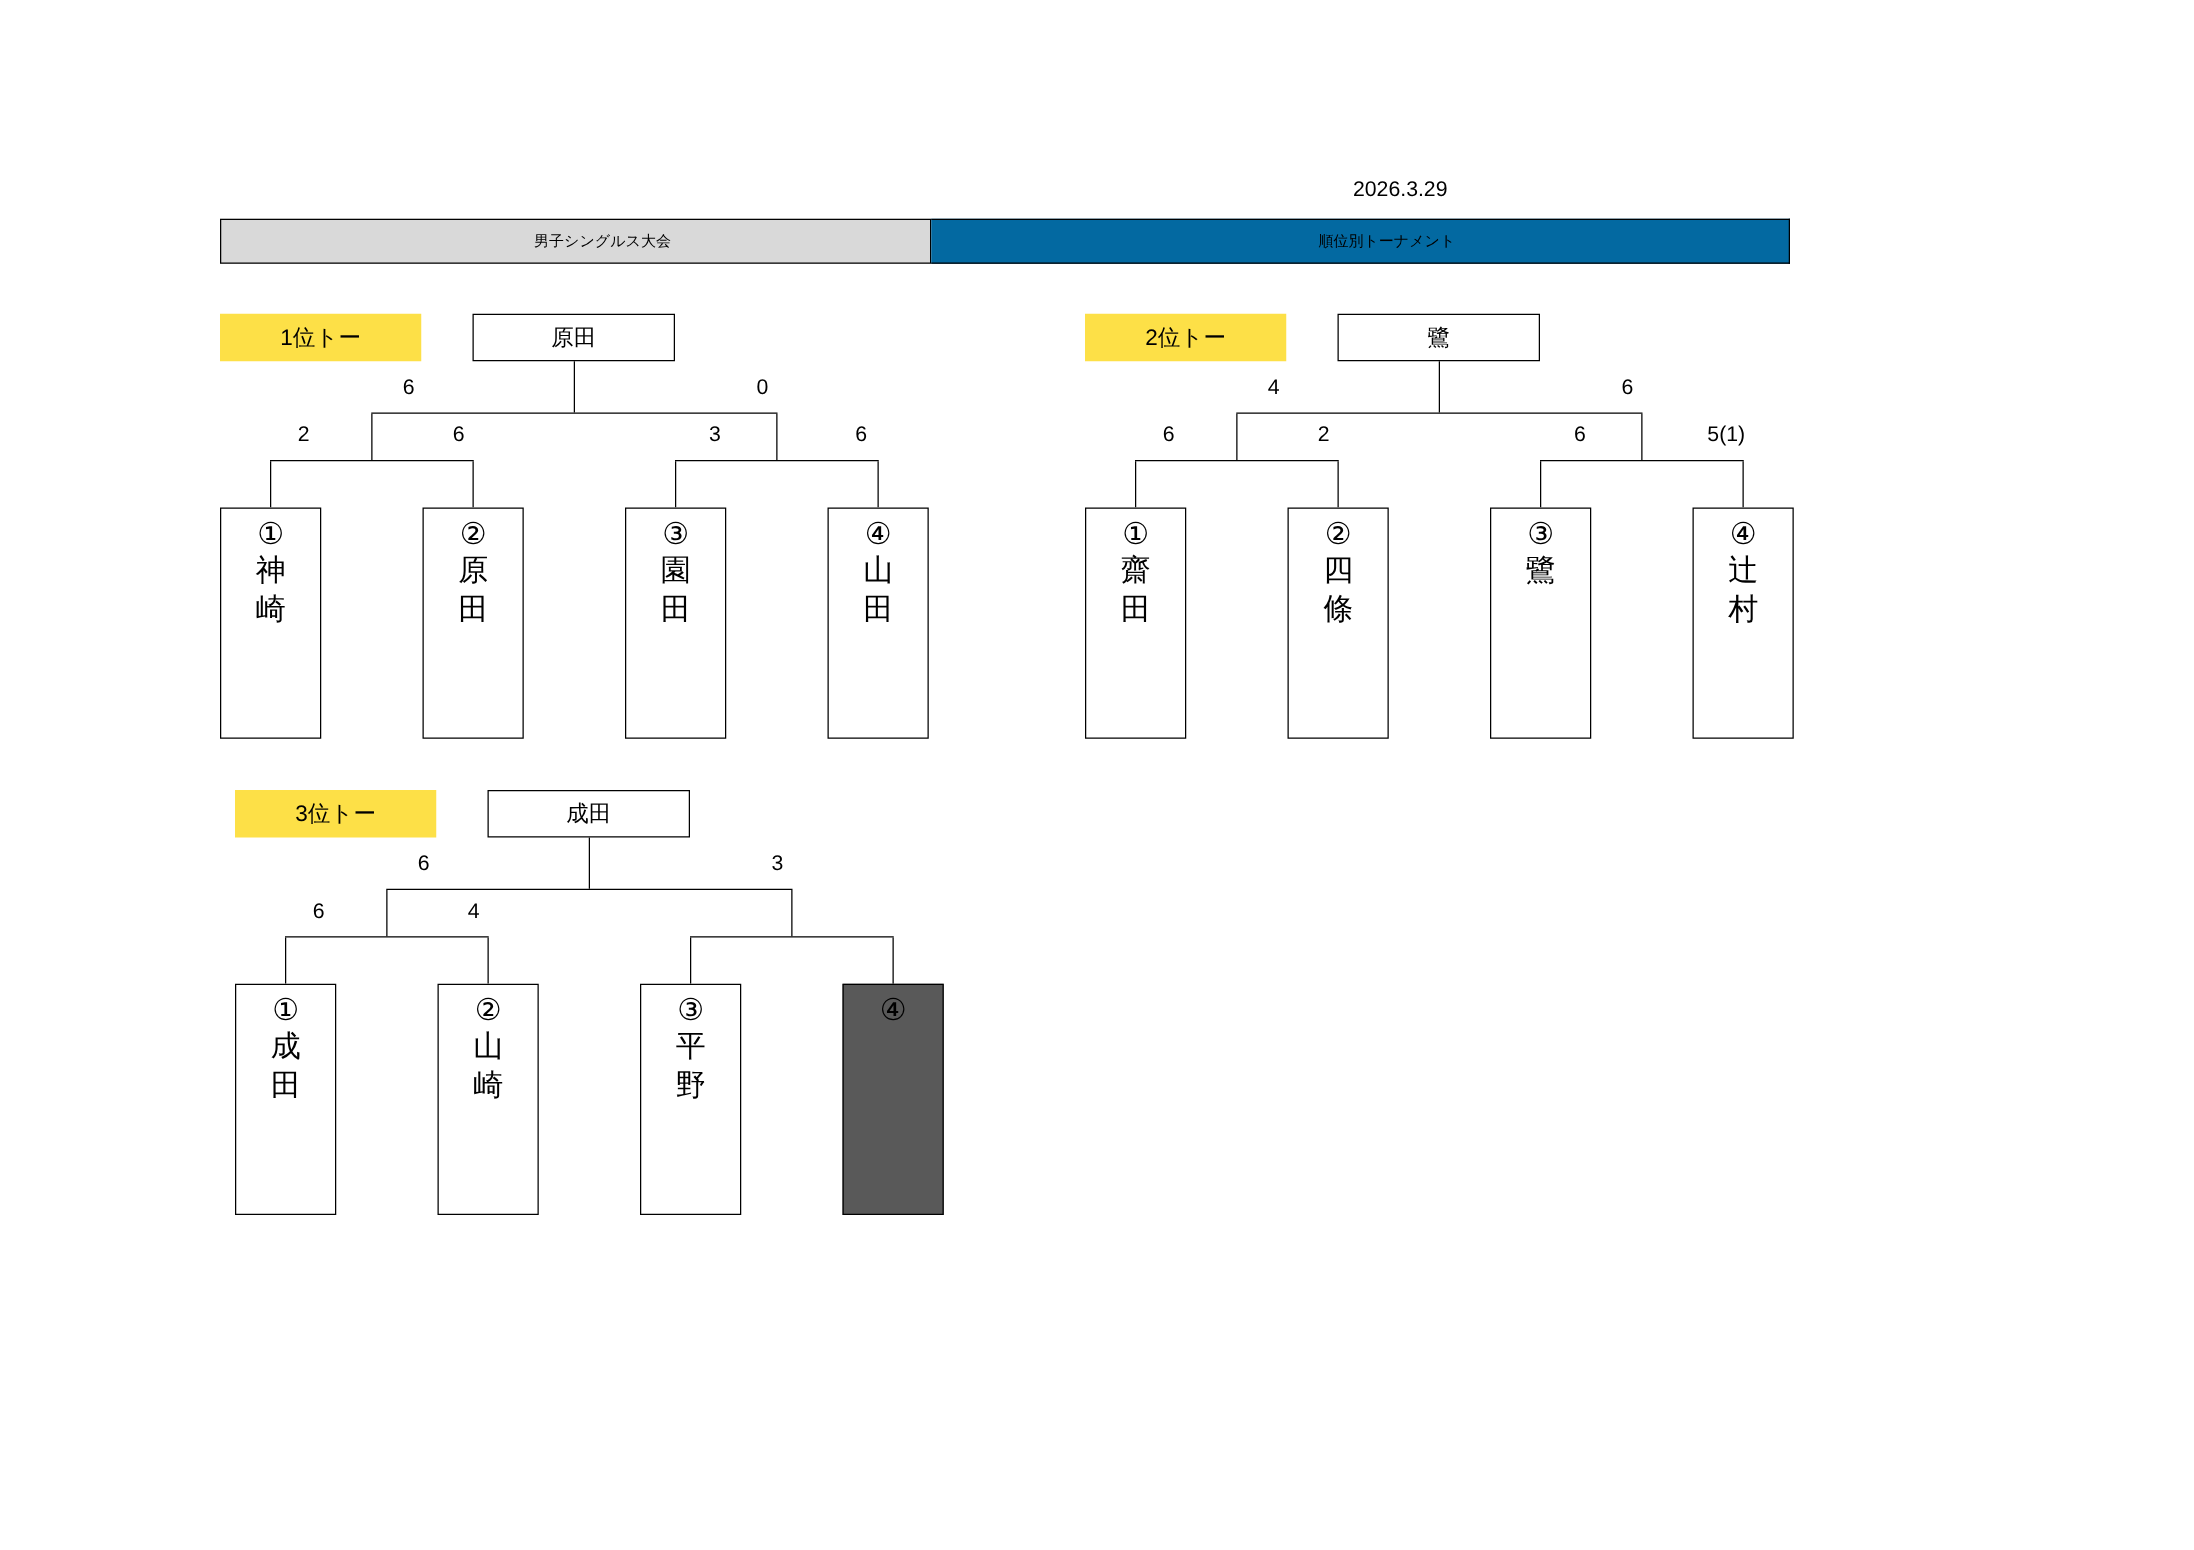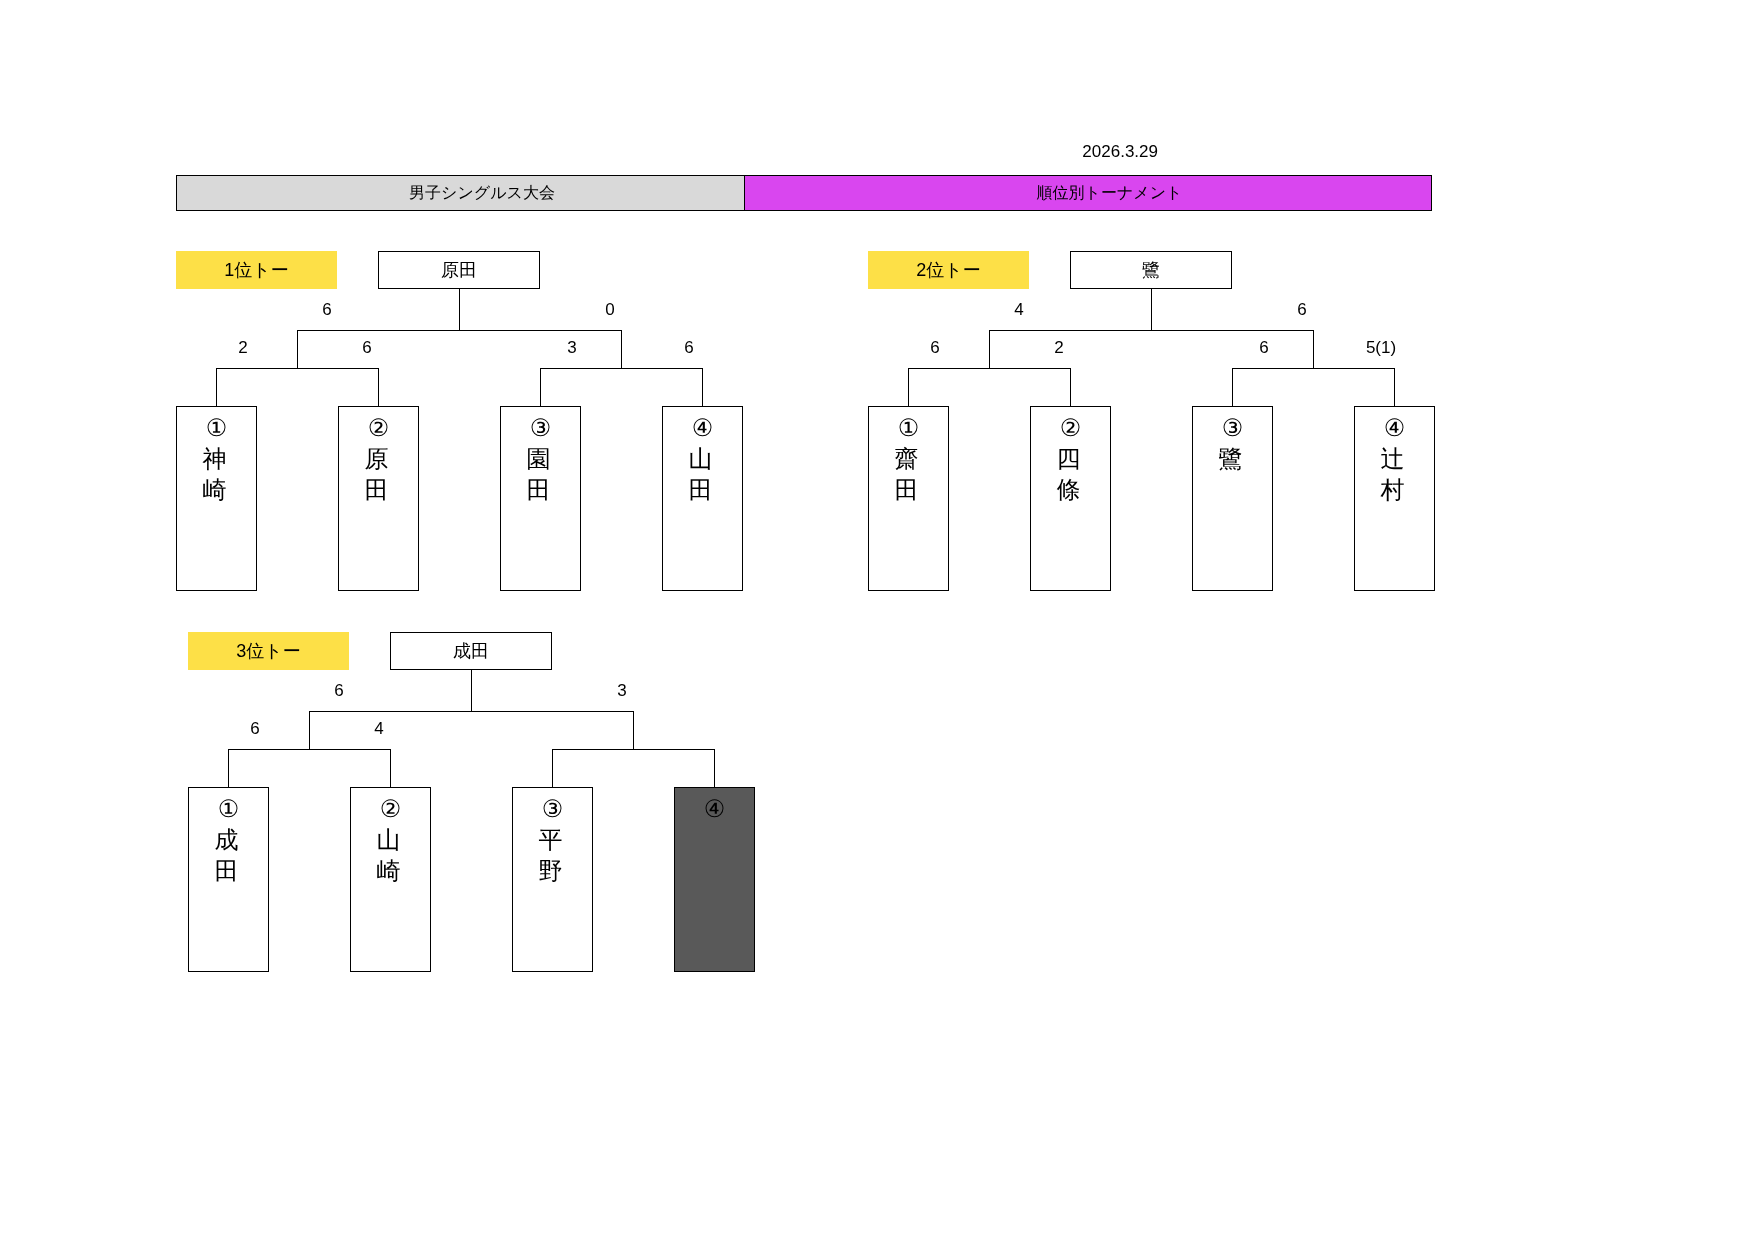--- a/index.html
+++ b/index.html
@@ -25,25 +25,25 @@
     top: 175px;
     width: 1256px;
     height: 36px;
     display: flex;
   }
   .header-cell {
     border: 1px solid #000000;
     display: flex;
     align-items: center;
     justify-content: center;
-    font-size: 16px;
+    font-size: 12px;
     padding-left: 43px;
   }
   .header-left { width: 569px; background: #d9d9d9; }
-  .header-right { flex: 1; background: #d946ef; border-left: none; }
+  .header-right { flex: 1; background: #0369a1; border-left: none; }
 
   .bracket { position: absolute; width: 567px; height: 341px; }
 
   .label-box {
     position: absolute; left: 0; top: 0;
     width: 161px; height: 38px;
     background: #fde047;
     display: flex; align-items: center; justify-content: center;
     font-size: 18px;
   }
@@ -93,23 +93,25 @@
 
   .player-text {
     display: flex;
     flex-direction: column;
     align-items: center;
     padding-top: 5px;
   }
   .seed { font-size: 24px; line-height: 1.3; }
   .pname {
     width: 28px;
+    text-align: center;
     word-break: break-all;
     font-size: 24px;
     line-height: 1.3;
+    font-family: Liberation Mono, monospace;
   }
 </style>
 </head>
 <body>
 
 <div class="page">
 
   <div class="date">2026.3.29</div>
 
   <div class="header">

